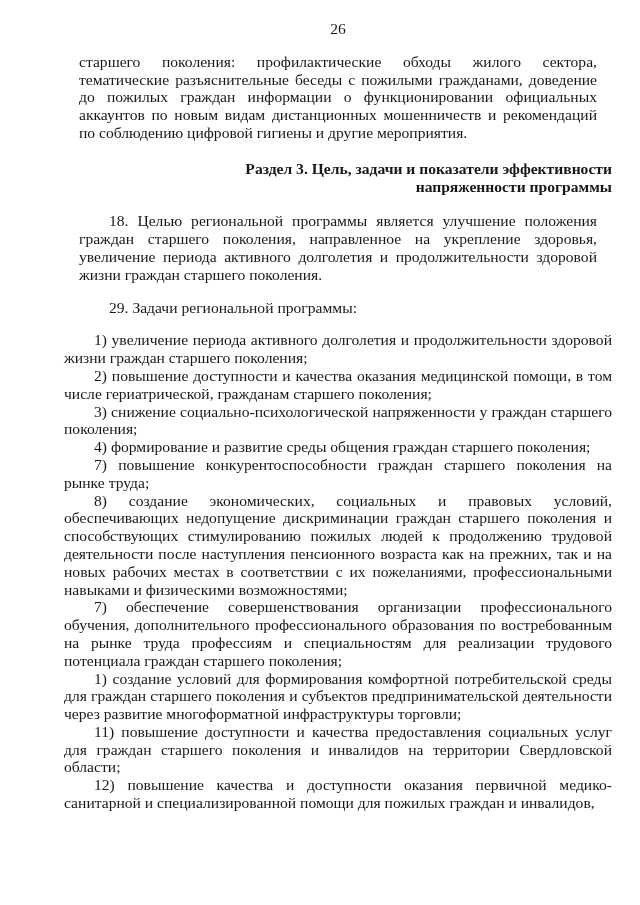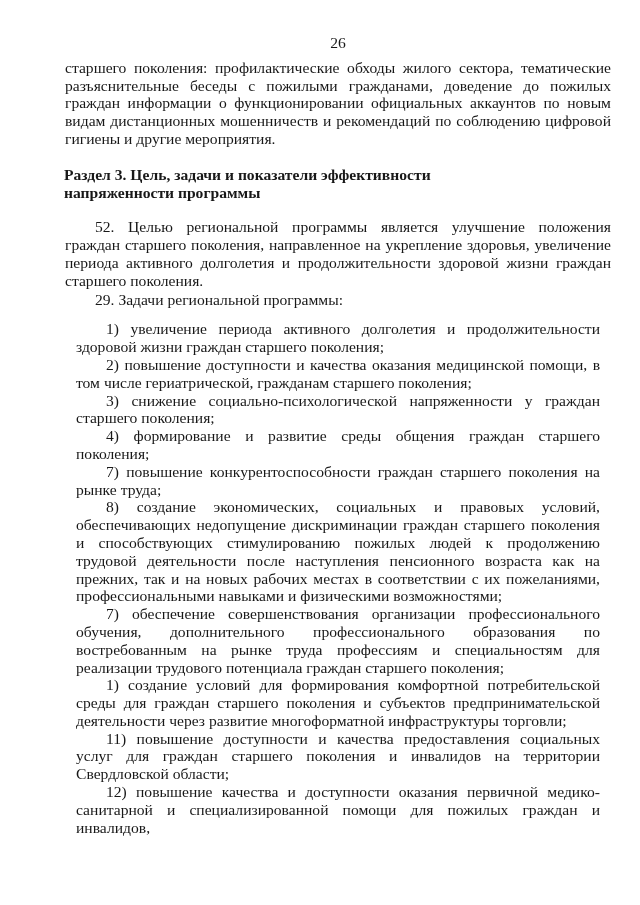--- a/index.html
+++ b/index.html
@@ -13,47 +13,47 @@
     width: 640px;
     height: 905px;
     background: #ffffff;
     overflow: hidden;
     font-family: "Liberation Serif", "DejaVu Serif", serif;
     color: #181818;
   }
   .text-col {
     position: absolute;
     left: 64px;
-    top: 34px;
+    top: 20px;
     width: 548px;
     font-size: 15.6px;
     line-height: 17.8px;
     text-align: justify;
   }
   .page-number {
     text-align: center;
     margin: 0 0 7px 0;
   }
   .para {
-    margin: 1px;
+    margin: 15px;
     text-indent: 30px;
   }
   .para.continuation {
     text-indent: 0;
   }
   .section-heading {
     font-weight: bold;
-    text-align: left;
+    text-align: right;
     margin: 18px 0 17px 0;
   }
   .section-heading div {
     text-indent: 0;
   }
   .task-list {
-    margin: 12px;
+    margin: 0;
     padding: 0;
     list-style: none;
   }
   .task-list li {
     margin: 0;
     text-indent: 30px;
   }
 </style>
 </head>
 <body>
@@ -63,21 +63,21 @@
 
     <div class="page-number">26</div>
 
     <p class="para continuation">старшего поколения: профилактические обходы жилого сектора, тематические разъяснительные беседы с пожилыми гражданами, доведение до пожилых граждан информации о функционировании официальных аккаунтов по новым видам дистанционных мошенничеств и рекомендаций по соблюдению цифровой гигиены и другие мероприятия.</p>
 
     <div class="section-heading">
       <div>Раздел 3. Цель, задачи и показатели эффективности</div>
       <div>напряженности программы</div>
     </div>
 
-    <p class="para">52. Целью региональной программы является улучшение положения граждан старшего поколения, направленное на укрепление здоровья, увеличение периода активного долголетия и продолжительности здоровой жизни граждан старшего поколения.</p>
+    <p class="para">18. Целью региональной программы является улучшение положения граждан старшего поколения, направленное на укрепление здоровья, увеличение периода активного долголетия и продолжительности здоровой жизни граждан старшего поколения.</p>
 
     <p class="para">29. Задачи региональной программы:</p>
 
     <ul class="task-list">
       <li>1) увеличение периода активного долголетия и продолжительности здоровой жизни граждан старшего поколения;</li>
       <li>2) повышение доступности и качества оказания медицинской помощи, в том числе гериатрической, гражданам старшего поколения;</li>
       <li>3) снижение социально-психологической напряженности у граждан старшего поколения;</li>
       <li>4) формирование и развитие среды общения граждан старшего поколения;</li>
       <li>7) повышение конкурентоспособности граждан старшего поколения на рынке труда;</li>
       <li>8) создание экономических, социальных и правовых условий, обеспечивающих недопущение дискриминации граждан старшего поколения и способствующих стимулированию пожилых людей к продолжению трудовой деятельности после наступления пенсионного возраста как на прежних, так и на новых рабочих местах в соответствии с их пожеланиями, профессиональными навыками и физическими возможностями;</li>

